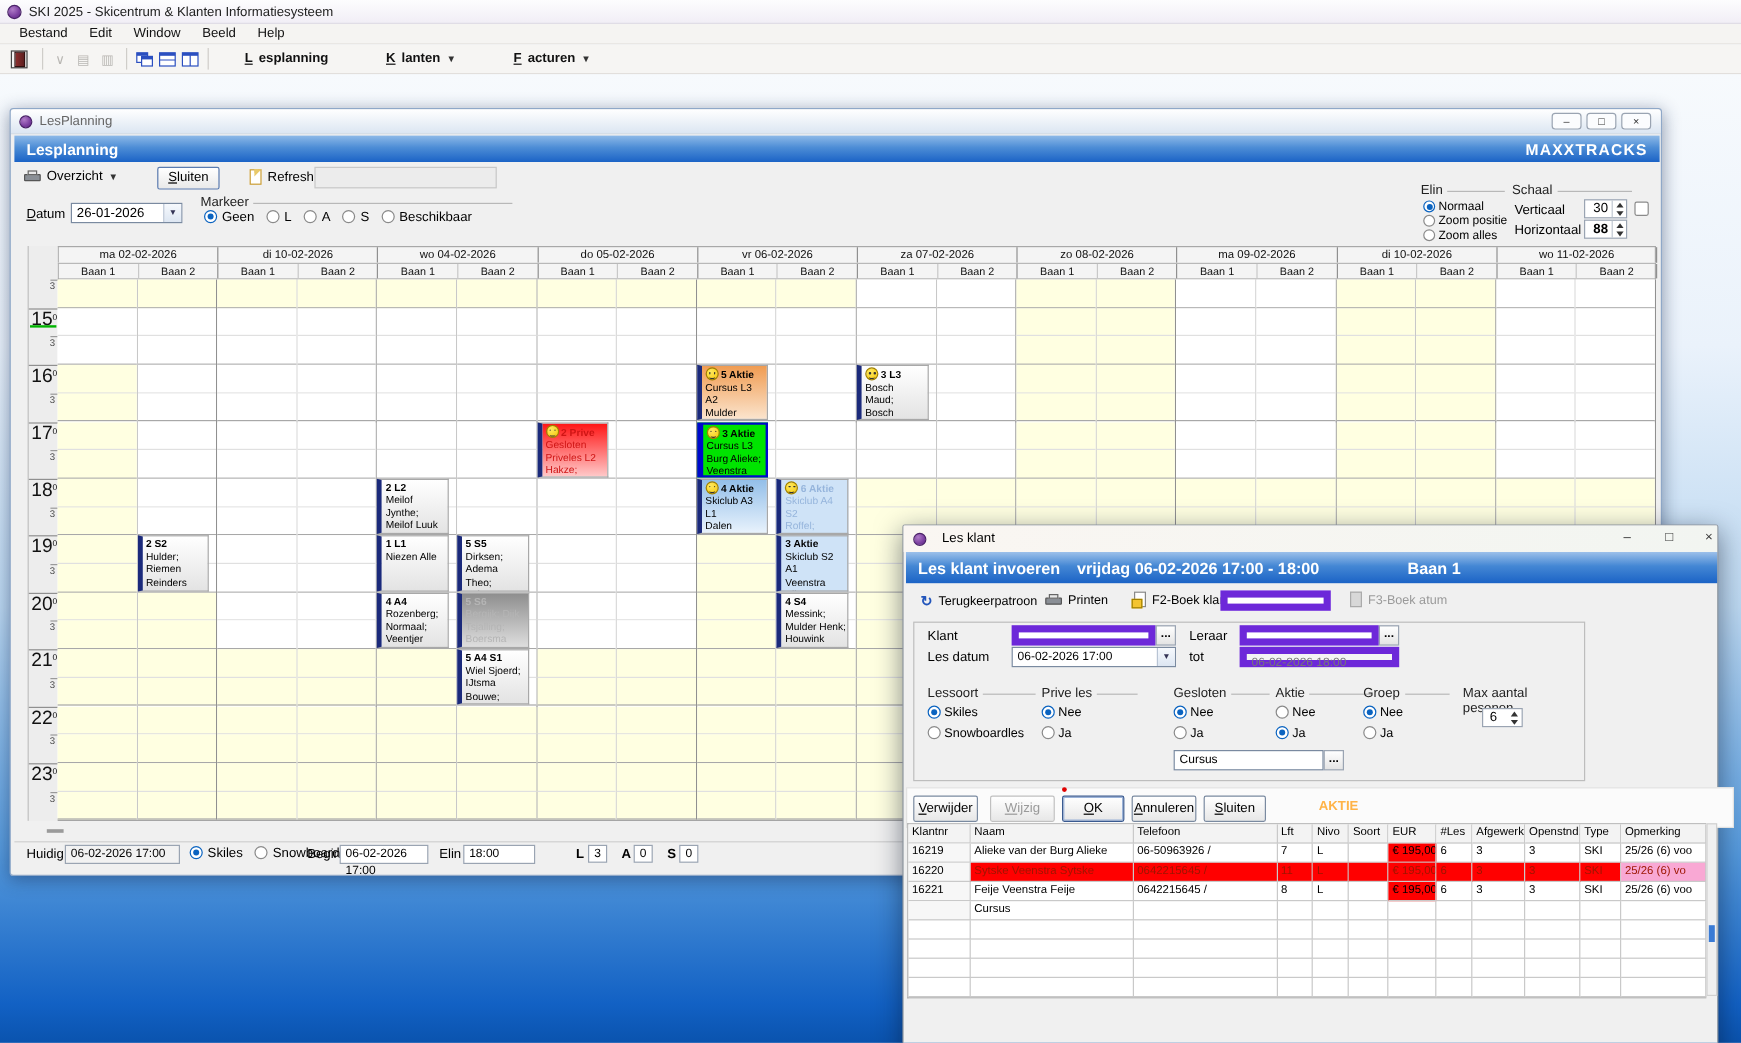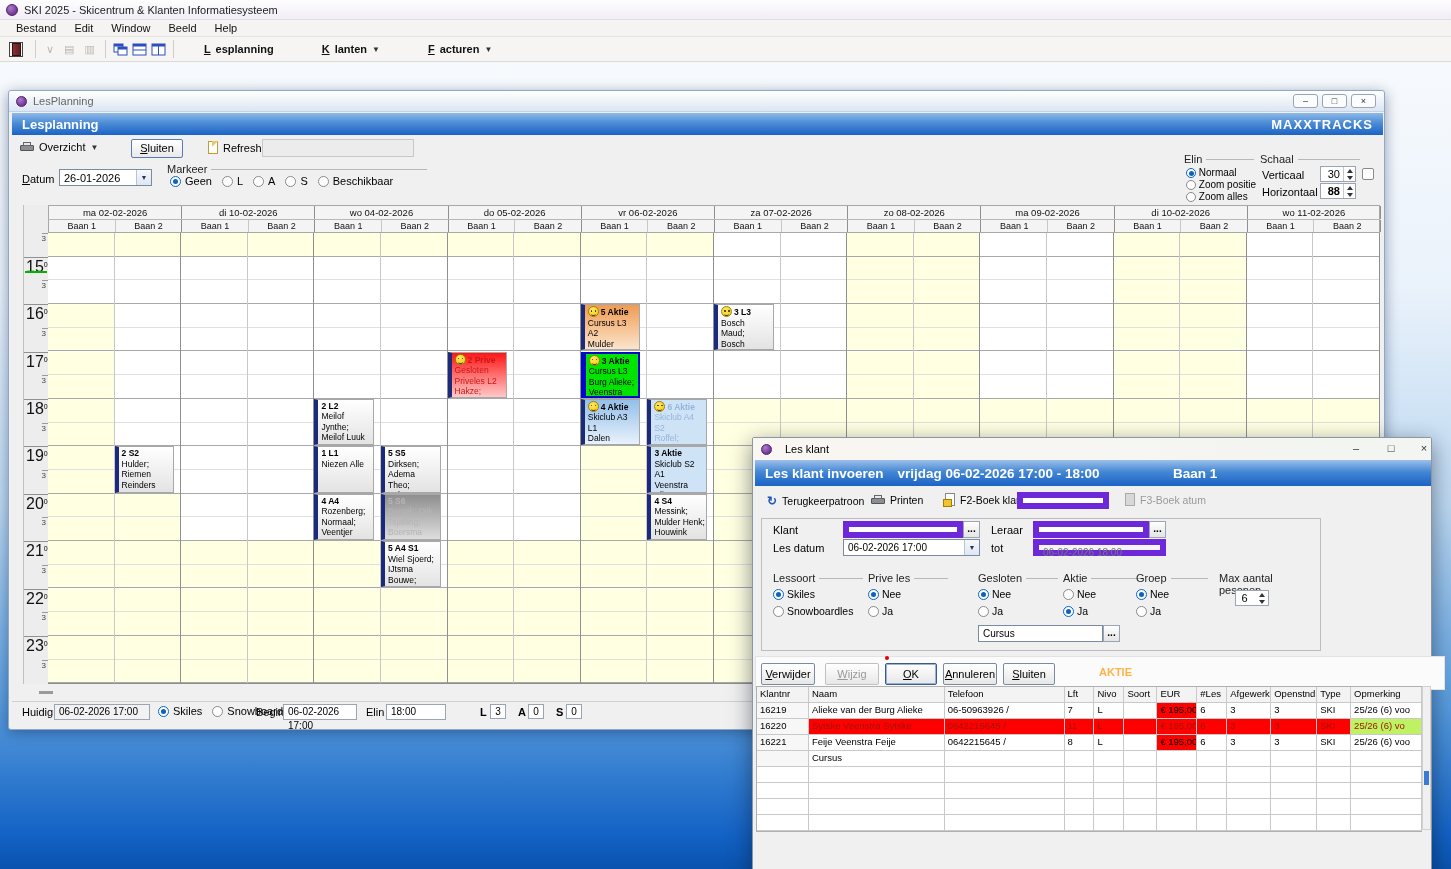--- a/index.html
+++ b/index.html
@@ -1032,21 +1032,21 @@
           <div class="tcell" style="width: 136px; background: rgb(255, 0, 0); color: rgb(156, 21, 0);">Sytske  Veenstra Sytske</div>
           <div class="tcell" style="width: 120px; background: rgb(255, 0, 0); color: rgb(156, 21, 0);">0642215645 /</div>
           <div class="tcell" style="width: 30px; background: rgb(255, 0, 0); color: rgb(156, 21, 0);">11</div>
           <div class="tcell" style="width: 30px; background: rgb(255, 0, 0); color: rgb(156, 21, 0);">L</div>
           <div class="tcell" style="width: 33px; background: rgb(255, 0, 0); color: rgb(156, 21, 0);"></div>
           <div class="tcell" style="width: 40px; background: rgb(255, 0, 0); text-align: right; color: rgb(156, 21, 0);">€ 195,00</div>
           <div class="tcell" style="width: 30px; background: rgb(255, 0, 0); color: rgb(156, 21, 0);">6</div>
           <div class="tcell" style="width: 44px; background: rgb(255, 0, 0); color: rgb(156, 21, 0);">3</div>
           <div class="tcell" style="width: 46px; background: rgb(255, 0, 0); color: rgb(156, 21, 0);">3</div>
           <div class="tcell" style="width: 34px; background: rgb(255, 0, 0); color: rgb(156, 21, 0);">SKI</div>
-          <div class="tcell" style="width: 71px; background: #bef264; color: rgb(156, 21, 0);">25/26 (6)  vo</div>
+          <div class="tcell" style="width: 71px; background: #f9a8d4; color: rgb(156, 21, 0);">25/26 (6)  vo</div>
         </div>
         <div class="trow">
           <div class="tcell knr" style="width: 52px;">16221</div>
           <div class="tcell" style="width: 136px;">Feije  Veenstra Feije</div>
           <div class="tcell" style="width: 120px;">0642215645 /</div>
           <div class="tcell" style="width: 30px;">8</div>
           <div class="tcell" style="width: 30px;">L</div>
           <div class="tcell" style="width: 33px;"></div>
           <div class="tcell" style="width: 40px; background: rgb(255, 0, 0); text-align: right;">€ 195,00</div>
           <div class="tcell" style="width: 30px;">6</div>

